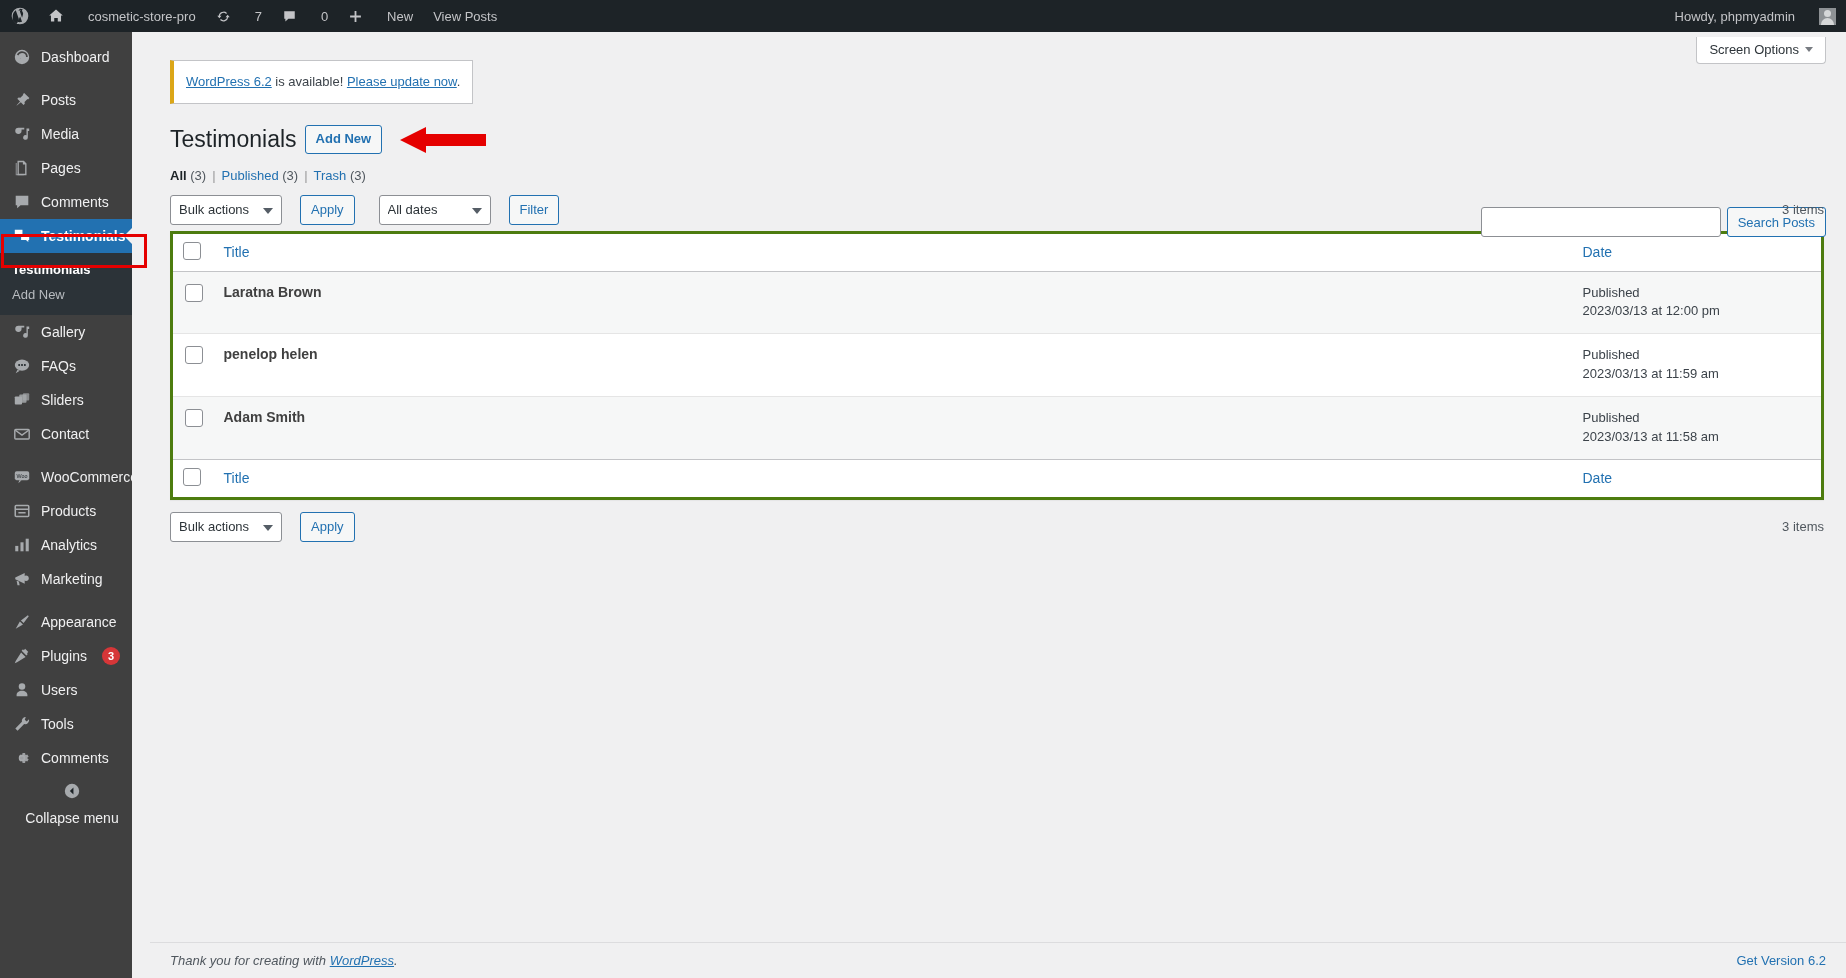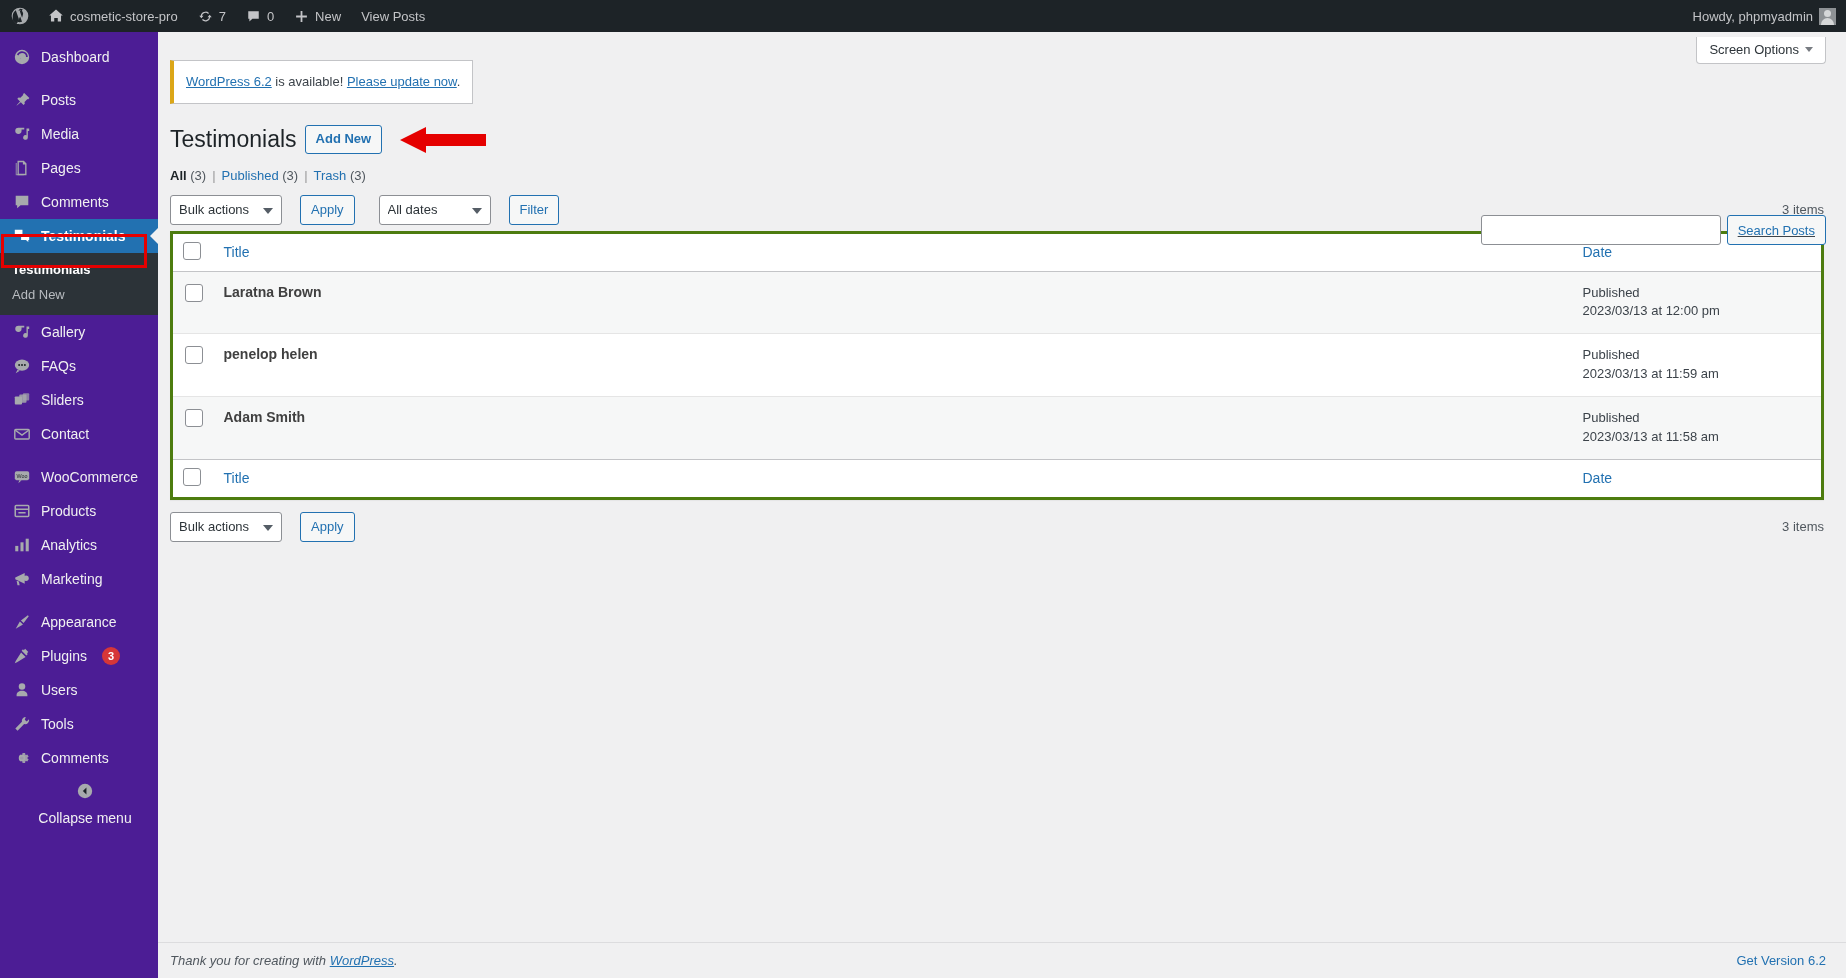--- a/index.html
+++ b/index.html
@@ -18,36 +18,36 @@
   #adminbar {
     position: absolute; top: 0; left: 0;
     width: 1846px; height: 32px;
     background: #1d2327;
     color: #c3c4c7;
     font-size: 13px;
     display: flex; align-items: stretch;
     z-index: 50;
   }
   .ab-item {
-    display: flex; align-items: center; gap: 6px;
+    display: flex; align-items: center; gap: 24px;
     padding: 0 10px; color: #c3c4c7; height: 32px;
     white-space: nowrap;
     text-align: right;
   }
   .ab-item.logo { padding: 0 8px 0 10px; }
   .ab-spacer { flex: 1; }
   .ab-num { color: #c3c4c7; }
   .wp-logo-ico { width: 20px; height: 20px; }
   .ico-svg { display:block; }
 
   
   #adminmenuwrap {
     position: absolute; top: 32px; left: 0;
-    width: 158px; height: 946px;
-    background: #4c1d95;
+    width: 132px; height: 946px;
+    background: #404040;
     z-index: 40;
   }
   .menu-item {
     position: relative;
     display: flex; align-items: center;
     height: 34px;
     padding-left: 12px;
     color: #f0f0f1;
     font-size: 14px;
     gap: 9px;
@@ -196,22 +196,22 @@
     border: 1px solid #2271b1;
     color: #2271b1;
     border-radius: 3px;
     height: 30px;
     padding: 0 10px;
     font-size: 13px;
     font-family: "Liberation Sans", sans-serif;
     cursor: pointer;
   }
   .search-box {
-    position: absolute; right: 20px; top: 183px;
-    display: flex; align-items: flex-end; gap: 6px; text-decoration: underline;
+    position: absolute; right: 20px; top: 175px;
+    display: flex; align-items: flex-end; gap: 6px;
   }
   .search-input {
     width: 240px; height: 30px;
     border: 1px solid #8c8f94;
     border-radius: 3px;
     background: #fff;
     padding: 0 8px;
     font-size: 13px;
     font-family: "Liberation Sans", sans-serif;
     color: #2c3338;

